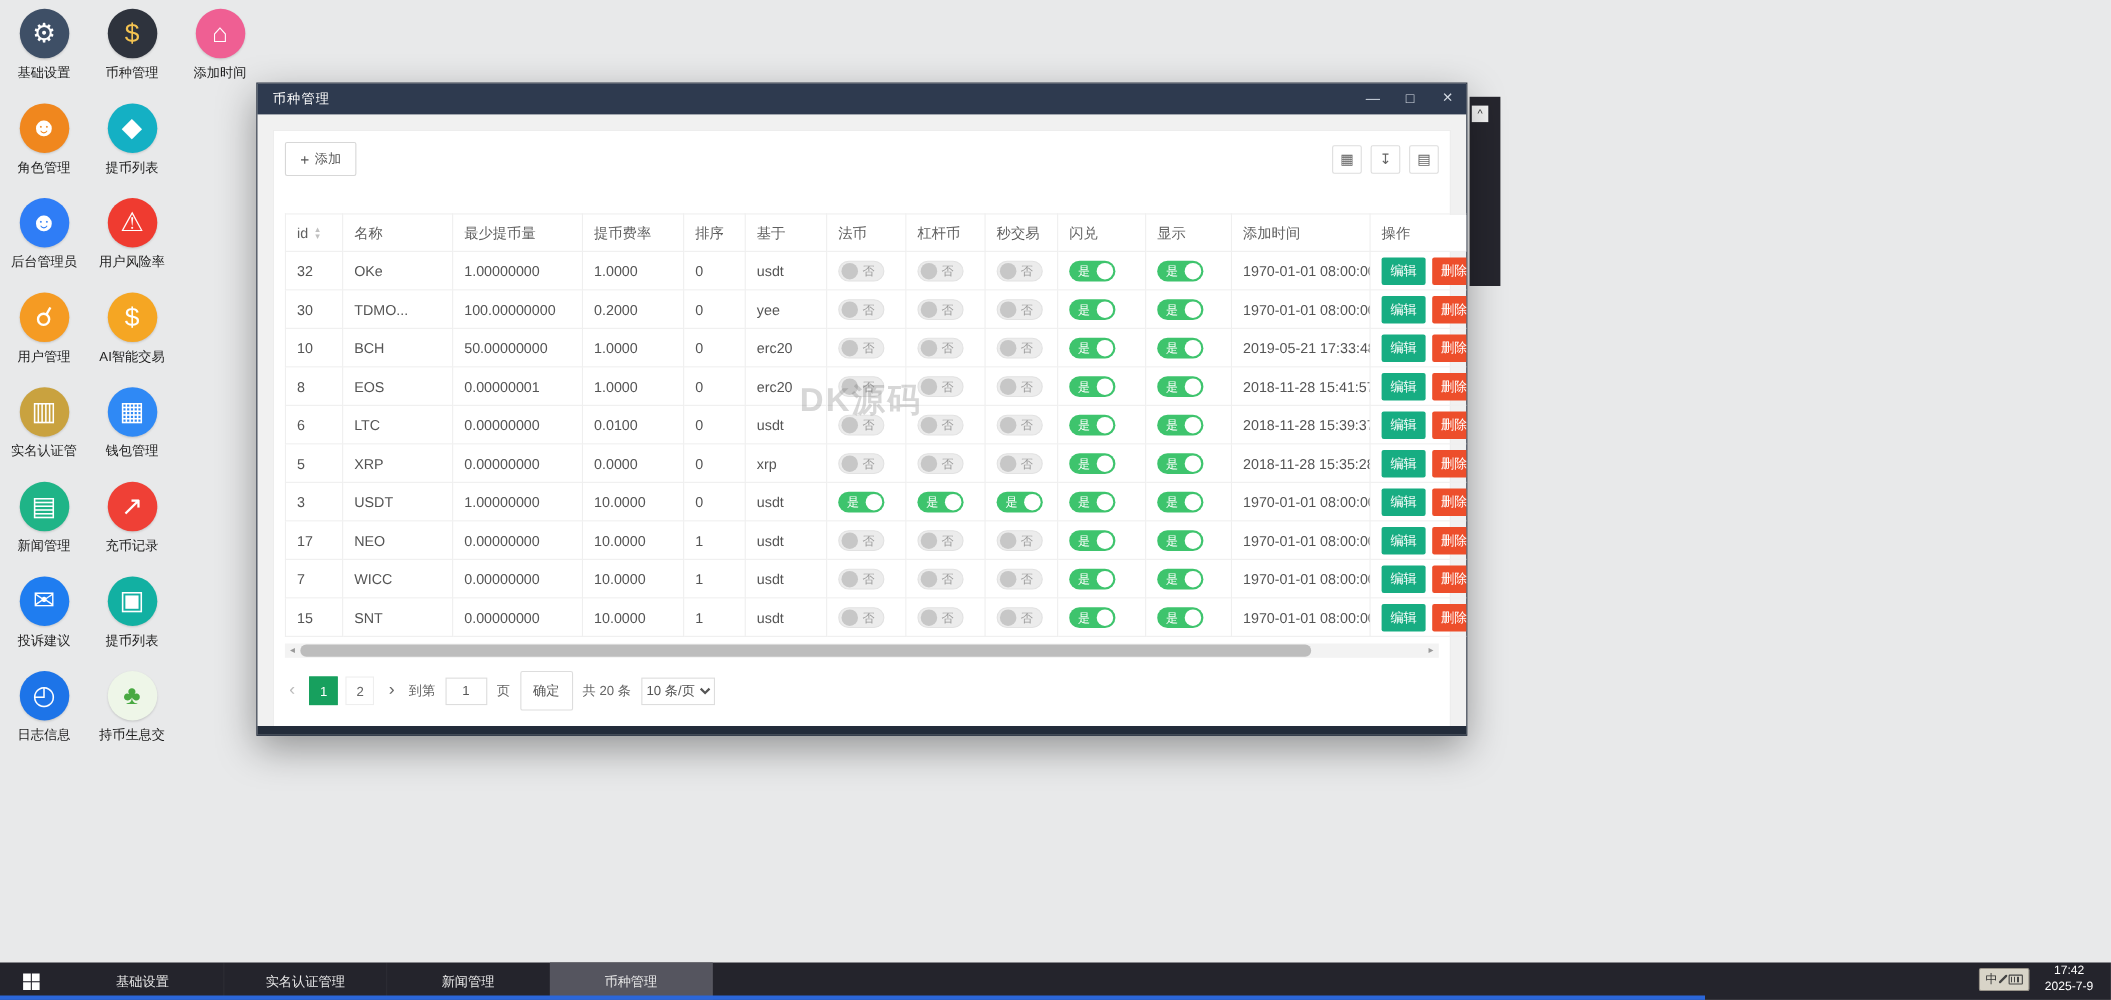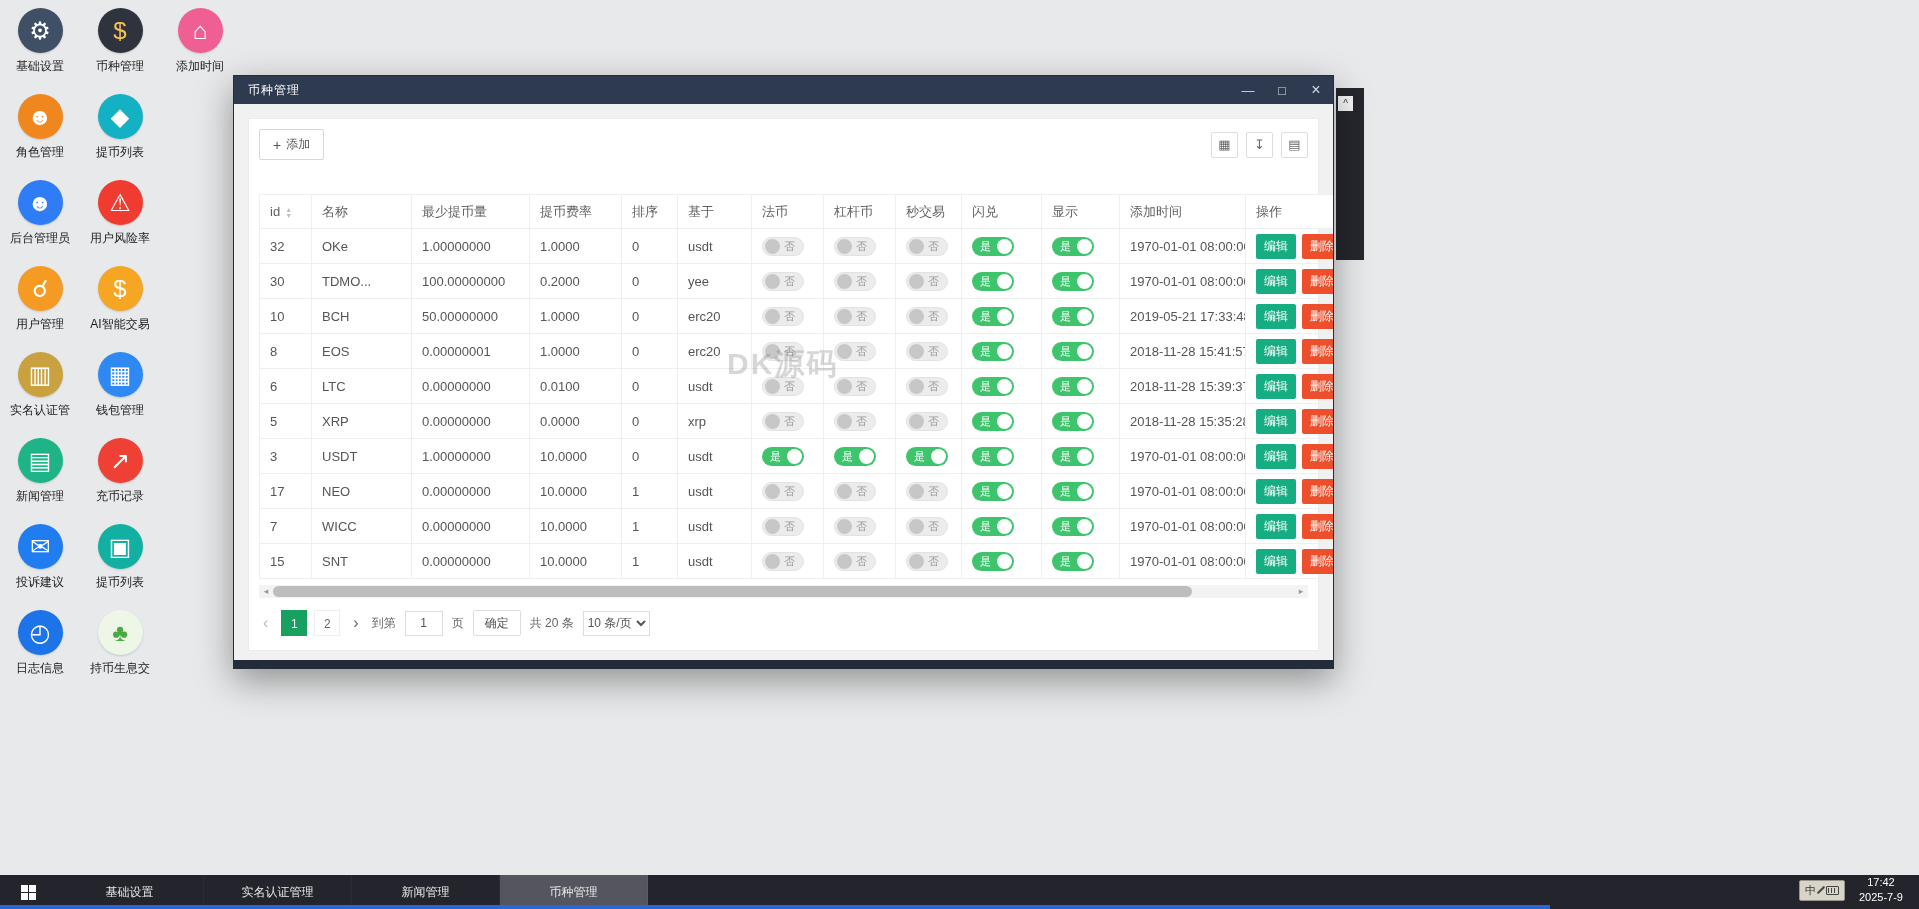--- a/index.html
+++ b/index.html
@@ -87,21 +87,21 @@
 
   
   .pagination{ display:flex; align-items:center; gap:9px; padding:12px 10px 14px 10px; font-size:12px; color:#666;}
   .page-nav{ color:#bbb; font-size:16px; line-height:26px; padding:0 4px; cursor:pointer;}
   .page-nav.next{ color:#666;}
   .pages{ display:inline-flex; gap:7px;}
   .page-btn{ min-width:26px; height:26px; line-height:26px; text-align:center; background:#fff;
     border:1px solid #eee; cursor:pointer; color:#666;}
   .page-btn.active{ background:var(--pgact); border-color:var(--pgact); color:#fff;}
   .page-input{ width:38px; height:25px; border:1px solid #ddd; text-align:center; font-size:12px; color:#555;}
-  .confirm-btn{ height:26px; padding:0 11px; background:#fff; border:1px solid #ddd; border-radius:2px;
+  .confirm-btn{ height:36px; padding:0 11px; background:#fff; border:1px solid #ddd; border-radius:2px;
     font-size:12px; color:#555; cursor:pointer;}
   .page-size{ height:25px; border:1px solid #ddd; background:#fff; font-size:12px; color:#555;}
   .pg-text{ color:#666;}
 
   
   .taskbar{ position:absolute; left:0; bottom:0; width:100%; height:34px; background:var(--taskbar);
     display:flex; align-items:stretch; z-index:10; color:#eee;}
   .taskbar-accent{ position:absolute; left:0; bottom:0; width:1550px; height:4px; background:var(--accent);}
   .start{ width:56px; display:flex; align-items:center; justify-content:center; cursor:pointer;}
   .winlogo{ display:block; width:15px; height:15px; position:relative;}

